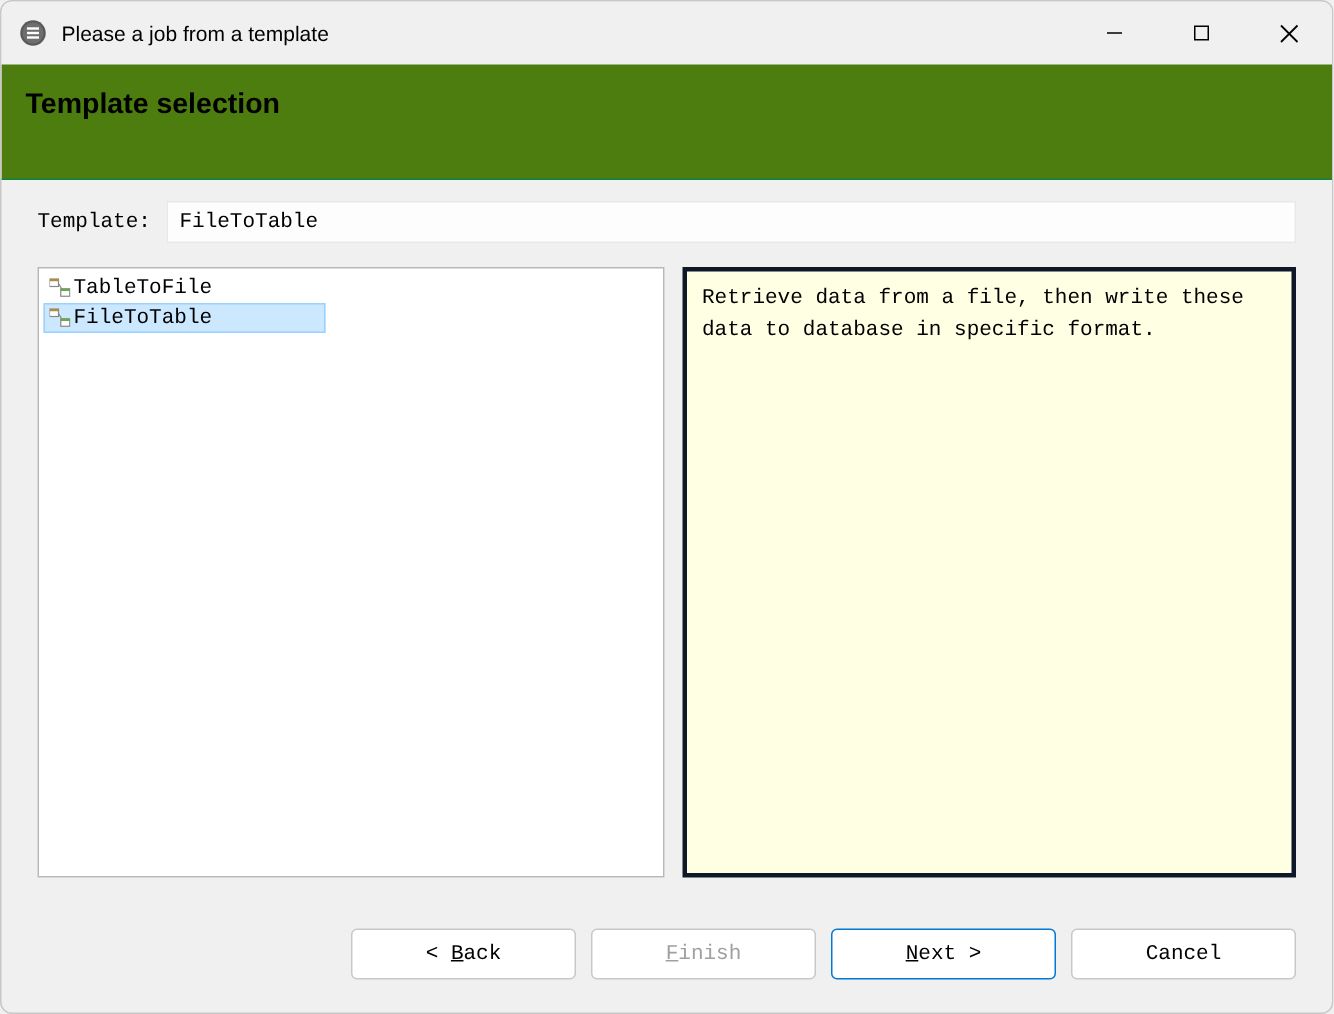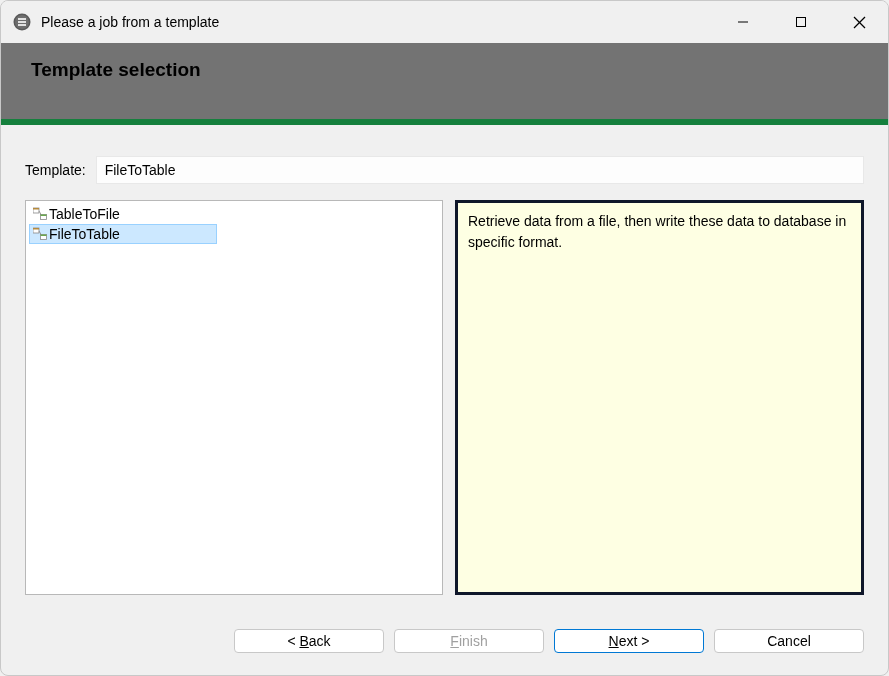--- a/index.html
+++ b/index.html
@@ -53,40 +53,41 @@
       width: 58px;
       height: 100%;
       display: flex;
       align-items: center;
       justify-content: center;
       background: transparent;
       border: none;
       cursor: pointer;
     }
     .header-section {
-      background: #737373;
-      padding: 16px 20px 20px 30px;
-      border-bottom: 6px solid #15803d;
+      background: #4d7c0f;
+      padding: 16px 20px 20px 16px;
+      border-bottom: 1px solid #15803d;
     }
     .header-title {
       font-size: 19px;
       font-weight: bold;
       color: #000;
       margin-bottom: 18px;
     }
     .header-subtitle {
       font-size: 14px;
       color: #000;
       margin-left: 6px;
     }
     .content {
       flex: 1;
-      padding: 31px 24px 14px 24px;
+      padding: 14px 24px 14px 24px;
       display: flex;
       flex-direction: column;
+      font-family: Liberation Mono, monospace;
     }
     .template-row {
       display: flex;
       align-items: center;
       margin-bottom: 16px;
       gap: 10px;
     }
     .template-label {
       font-size: 14px;
       color: #000;
@@ -145,26 +146,26 @@
       line-height: 1.5;
     }
     .button-bar {
       display: flex;
       justify-content: flex-end;
       gap: 10px;
       padding: 20px 24px 22px 24px;
     }
     .wizard-btn {
       width: 150px;
-      height: 24px;
+      height: 34px;
       border: 1px solid #c8c8c8;
       background: #ffffff;
       border-radius: 4px;
       font-size: 14px;
-      font-family: Liberation Sans, sans-serif;
+      font-family: Liberation Mono, monospace;
       cursor: pointer;
       color: #000;
     }
     .wizard-btn.primary {
       border: 1px solid #0078d4;
     }
     .wizard-btn:disabled {
       color: #a0a0a0;
       cursor: default;
     }

